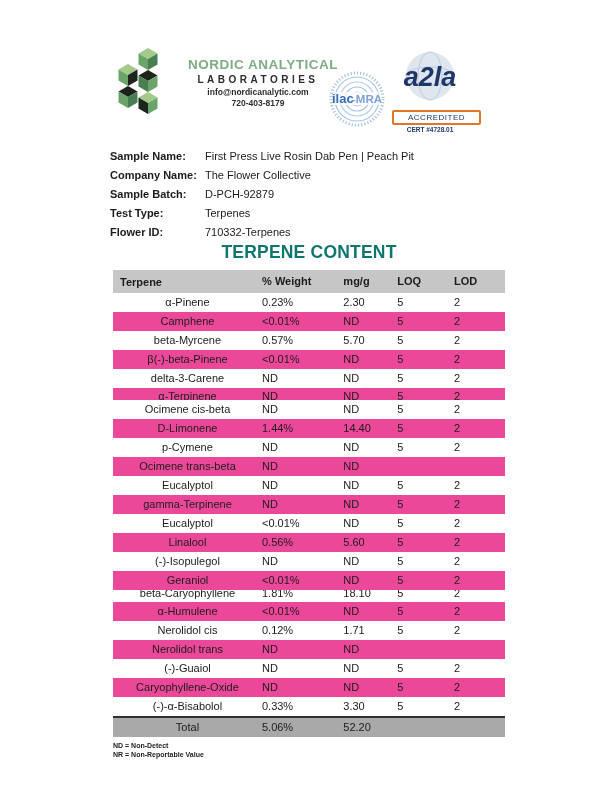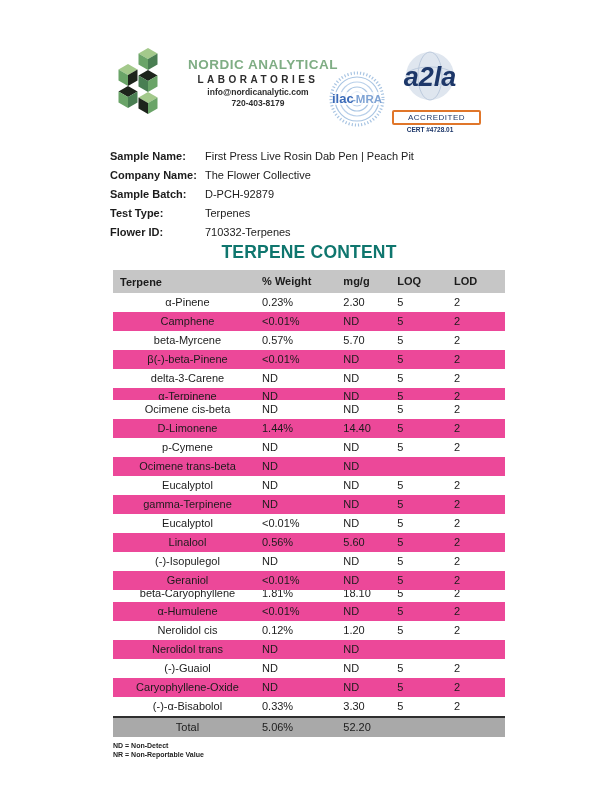--- a/index.html
+++ b/index.html
@@ -289,21 +289,21 @@
         <div class="trow shade">
     <span class="c-name">α-Humulene</span>
     <span class="c-weight">&lt;0.01%</span>
     <span class="c-mgg">ND</span>
     <span class="c-loq">5</span>
     <span class="c-lod">2</span>
   </div>
         <div class="trow">
     <span class="c-name">Nerolidol cis</span>
     <span class="c-weight">0.12%</span>
-    <span class="c-mgg">1.20</span>
+    <span class="c-mgg">1.71</span>
     <span class="c-loq">5</span>
     <span class="c-lod">2</span>
   </div>
         <div class="trow shade">
     <span class="c-name">Nerolidol trans</span>
     <span class="c-weight">ND</span>
     <span class="c-mgg">ND</span>
     <span class="c-loq"></span>
     <span class="c-lod"></span>
   </div>

